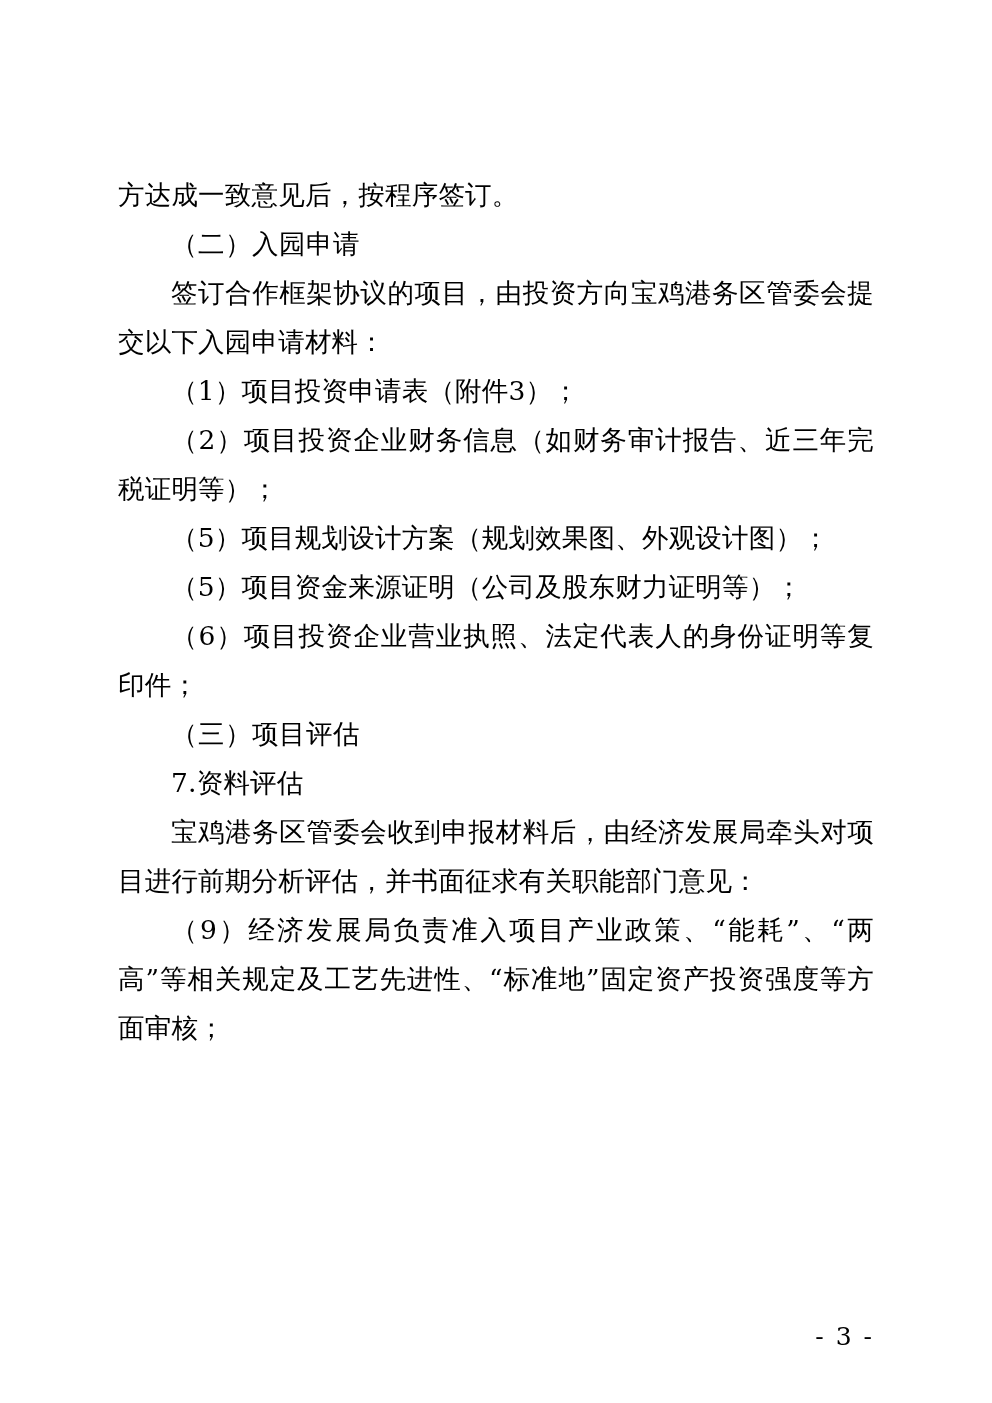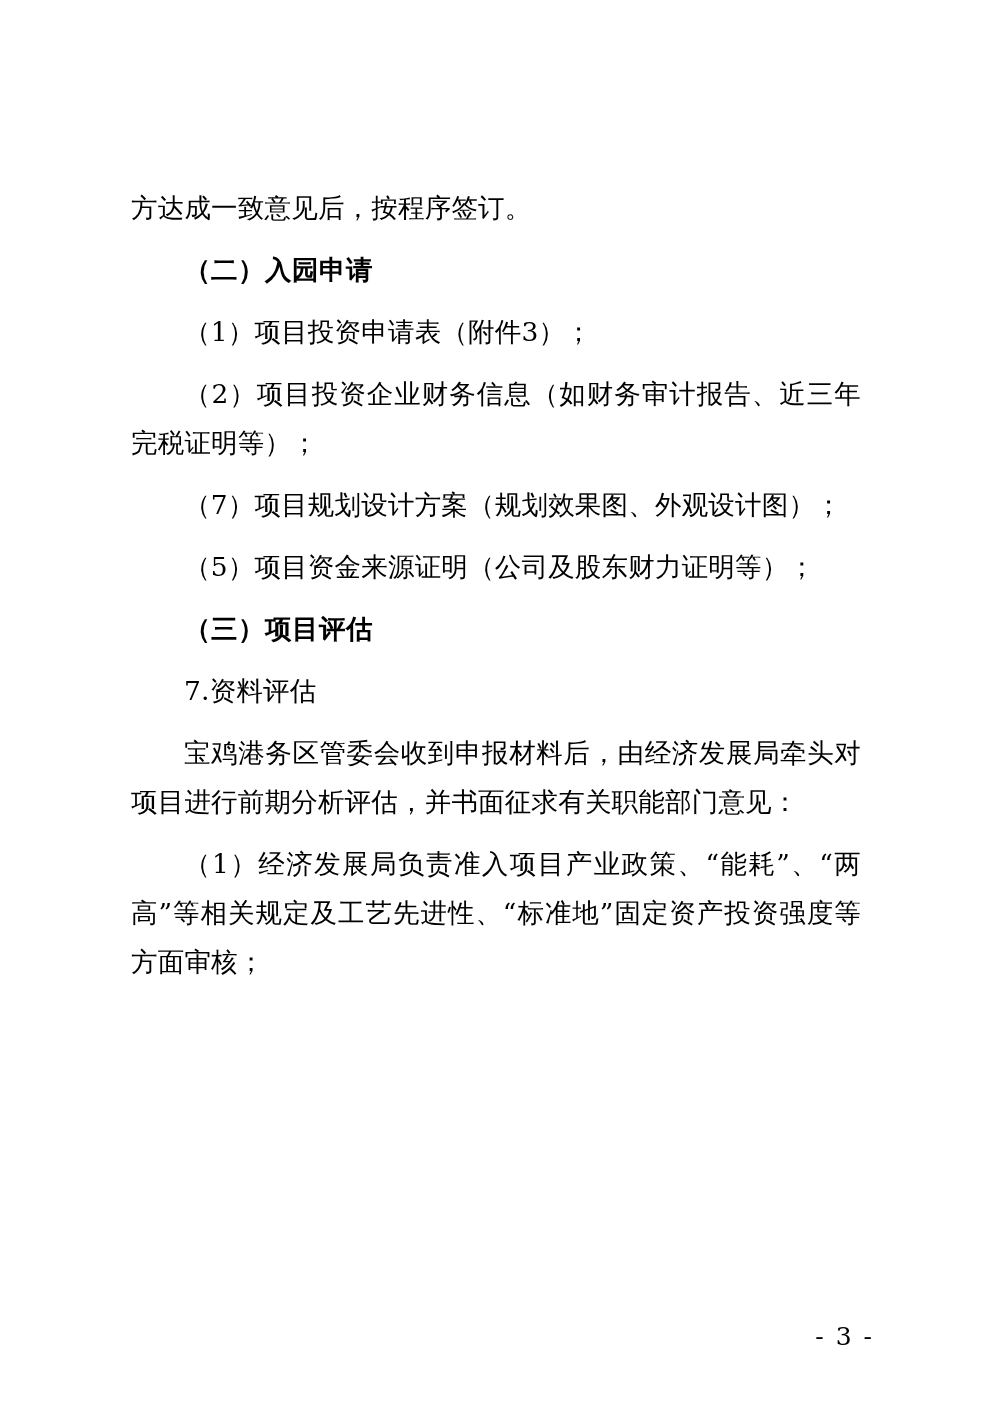--- a/index.html
+++ b/index.html
@@ -25,27 +25,27 @@
     padding: 170px 118px 0 118px;
   }
   .body-text {
     font-size: 26.5px;
     line-height: 49px;
     text-align: justify;
     text-justify: inter-ideograph;
     letter-spacing: 0.2px;
   }
   p {
-    margin: 13px;
+    margin: 0;
   }
   .indent {
     text-indent: 2em;
   }
   .heading {
-    font-weight: bold;
+    font-weight: normal;
     text-indent: 2em;
     letter-spacing: 0.5px;
   }
   .sub-heading {
     text-indent: 2em;
   }
   .page-number {
     position: absolute;
     right: 118px;
     bottom: 52px;
@@ -54,23 +54,25 @@
     font-family: "DejaVu Serif", "Liberation Serif", serif;
   }
 </style>
 </head>
 <body>
 
 <div class="page">
   <div class="body-text">
     <p class="plain">方达成一致意见后，按程序签订。</p>
     <p class="heading">（二）入园申请</p>
+    <p class="indent">签订合作框架协议的项目，由投资方向宝鸡港务区管委会提交以下入园申请材料：</p>
     <p class="indent">（1）项目投资申请表（附件3）；</p>
     <p class="indent">（2）项目投资企业财务信息（如财务审计报告、近三年完税证明等）；</p>
-    <p class="indent">（7）项目规划设计方案（规划效果图、外观设计图）；</p>
+    <p class="indent">（5）项目规划设计方案（规划效果图、外观设计图）；</p>
     <p class="indent">（5）项目资金来源证明（公司及股东财力证明等）；</p>
+    <p class="indent">（6）项目投资企业营业执照、法定代表人的身份证明等复印件；</p>
     <p class="heading">（三）项目评估</p>
     <p class="sub-heading">7.资料评估</p>
     <p class="indent">宝鸡港务区管委会收到申报材料后，由经济发展局牵头对项目进行前期分析评估，并书面征求有关职能部门意见：</p>
-    <p class="indent">（1）经济发展局负责准入项目产业政策、“能耗”、“两高”等相关规定及工艺先进性、“标准地”固定资产投资强度等方面审核；</p>
+    <p class="indent">（9）经济发展局负责准入项目产业政策、“能耗”、“两高”等相关规定及工艺先进性、“标准地”固定资产投资强度等方面审核；</p>
   </div>
   <div class="page-number">- 3 -</div>
 </div>
 
 </body></html>

